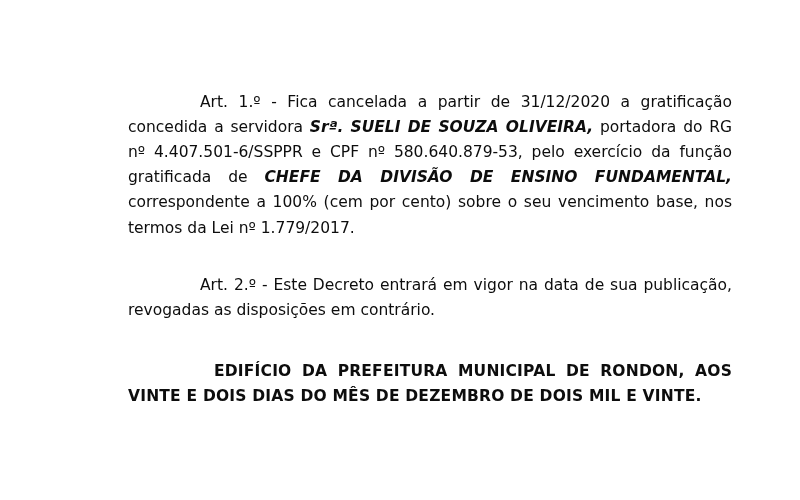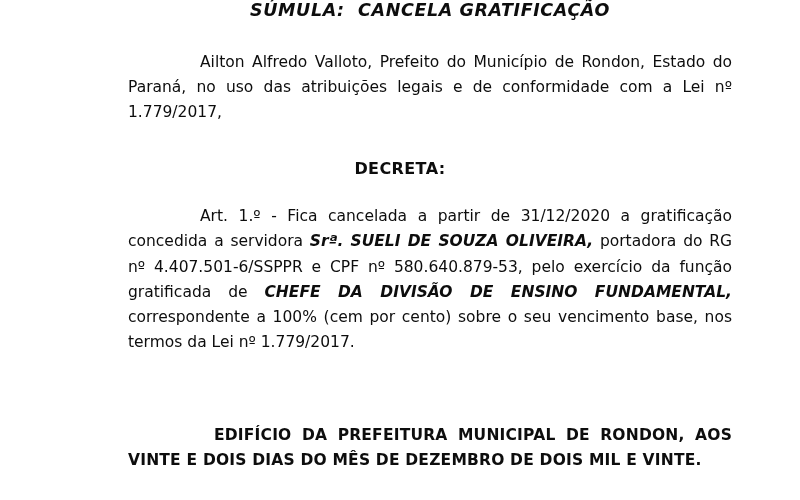--- a/index.html
+++ b/index.html
@@ -65,34 +65,32 @@
     margin: 0;
     letter-spacing: 0.2px;
   }
   .closing .indent { width: 86px; }
 </style>
 </head>
 <body>
 
 <div class="page">
 
-  <div class="sumula">SÚMULA:  CANCELA GRATIFICAÇÃO</div>
 
   <div class="gap-1"></div>
 
-  <p class="para"><span class="indent"></span><span>Ailton  Alfredo  Valloto,  Prefeito  do  Município  de Rondon,  Estado  do  Paraná,  no  uso  das  atribuições  legais  e  de conformidade com a Lei nº 1.779/2017,</span></p>
 
   <div class="gap-2"></div>
 
-  <div class="decreta">DECRETA:</div>
 
   <div class="gap-3"></div>
 
   <p class="para"><span class="indent"></span><span>Art. 1.º - Fica cancelada a partir de 31/12/2020 a gratificação concedida a servidora </span><span class="bold">Srª. SUELI DE SOUZA OLIVEIRA,</span><span> portadora do RG nº 4.407.501-6/SSPPR e CPF nº 580.640.879-53, pelo exercício da função gratificada de </span><span class="bold">CHEFE DA DIVISÃO DE ENSINO FUNDAMENTAL,</span><span> correspondente a 100% (cem por cento) sobre o seu vencimento base, nos termos da Lei nº 1.779/2017.</span></p>
 
   <div class="gap-4"></div>
 
+  <p class="para"><span class="indent"></span><span>Art. 2.º - Este Decreto entrará em vigor na data de sua publicação, revogadas as disposições em contrário.</span></p>
 
   <div class="gap-5"></div>
 
   <p class="closing"><span class="indent"></span><span>EDIFÍCIO  DA  PREFEITURA  MUNICIPAL  DE RONDON, AOS VINTE E DOIS DIAS DO MÊS DE DEZEMBRO DE DOIS MIL E VINTE.</span></p>
 
 </div>
 
 </body></html>

